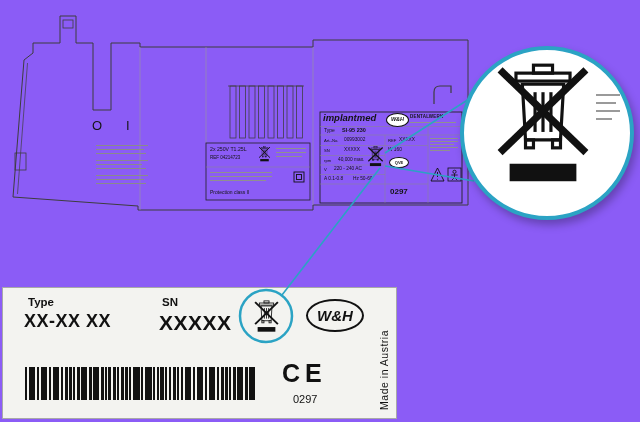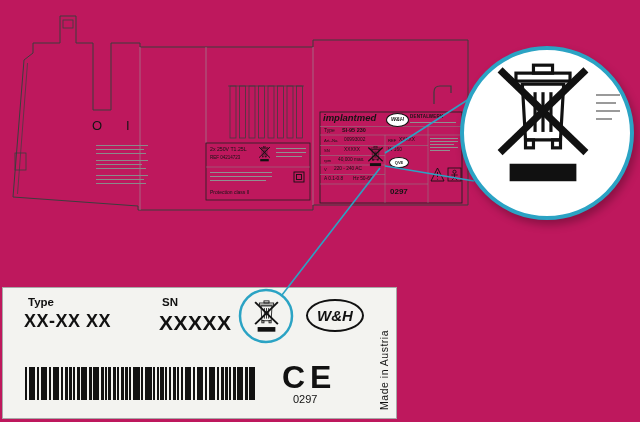--- a/index.html
+++ b/index.html
@@ -1,16 +1,16 @@
 <!DOCTYPE html>
 <html><head>
 <meta charset="utf-8">
 <style>
   html,body{margin:0;padding:0;background:#fff;}
-  .stage{position:relative;width:640px;height:422px;background:#be185d;overflow:hidden;
+  .stage{position:relative;width:640px;height:422px;background:#8b5cf6;overflow:hidden;
          font-family:"Liberation Sans",sans-serif;color:#141414;}
   .t{position:absolute;white-space:nowrap;line-height:1;}
   .b{font-weight:bold;}
   .i{font-style:italic;}
   svg.layer{position:absolute;left:0;top:0;}
   .oval{position:absolute;border:1.2px solid #111;border-radius:50%;
         display:flex;align-items:center;justify-content:center;background:#fff;}
   .zoom-circle{position:absolute;left:460px;top:46px;width:174px;height:174px;
         border:4px solid #2BA3C4;border-radius:50%;background:#fff;box-sizing:border-box;
         box-shadow:3px 5px 9px rgba(0,0,0,.28);}
@@ -196,21 +196,21 @@
     <svg style="position:absolute;left:250px;top:12px;" width="27" height="33" viewBox="0 0 64 78">
       <use href="#weee" width="64" height="78"></use>
     </svg>
 
     <div class="wh-oval" style="left:303px;top:11px;width:54px;height:29px;">
       <span class="t b i" style="position:static;font-size:15px;">W&amp;H</span>
     </div>
 
     <div class="barcode"></div>
 
-    <span class="t b" style="left:279px;top:73px;font-size:32px;letter-spacing:5px;">CE</span>
+    <span class="t b" style="left:279px;top:73px;font-size:25px;letter-spacing:5px;">CE</span>
     <span class="t" style="left:290px;top:106px;font-size:11px;">0297</span>
 
     <span class="origin">Made in Austria</span>
   </div>
 
   <svg class="layer" width="640" height="422" viewBox="0 0 640 422" style="pointer-events:none;">
     <g stroke="#2BA3C4" fill="none">
       <line x1="385" y1="153" x2="469" y2="99" stroke-width="1.6"></line>
       <line x1="385" y1="166" x2="474" y2="181" stroke-width="1.6"></line>
       <line x1="380" y1="168" x2="282" y2="295" stroke-width="1.6"></line>

